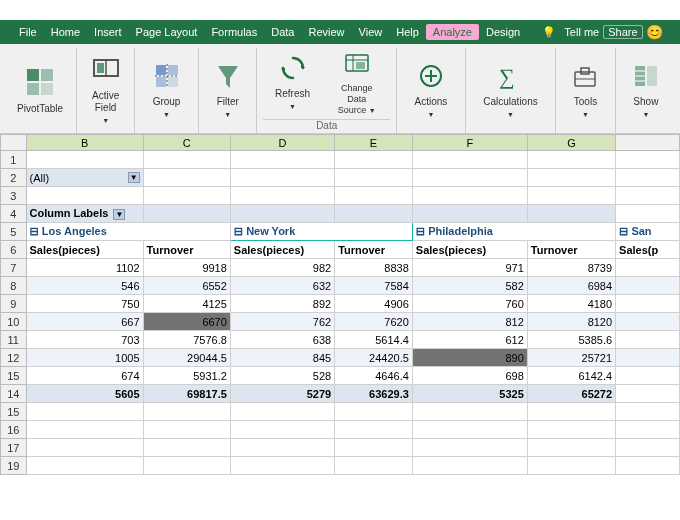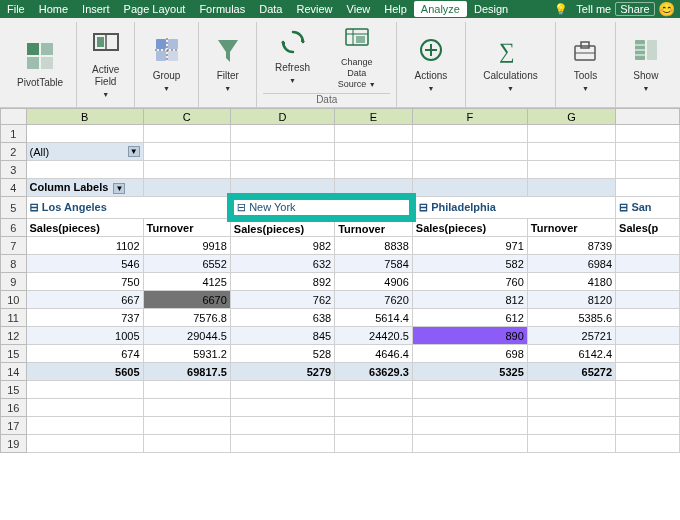--- a/index.html
+++ b/index.html
@@ -3,31 +3,32 @@
   <meta charset="utf-8">
   <style>
     * { margin: 0; padding: 0; box-sizing: border-box; }
     body { font-family: 'Segoe UI', Arial, sans-serif; font-size: 11px; background: #fff; width: 680px; height: 520px; overflow: hidden; }
 
     
     .menu-bar {
       background: #217346;
       display: flex;
       align-items: center;
-      height: 18px;
-      padding: 0 0;
+      height: 24px;
+      padding: 0 12px;
+      margin-top: 20px;
     }
     .menu-item {
       color: white;
       padding: 2px 7px;
       cursor: pointer;
       font-size: 11px;
       border-radius: 2px;
     }
-    .menu-item.active { background: #ffffff; color: #217346; }
+    .menu-item.active { background: #f9a8d4; color: #217346; }
 
     
     .ribbon {
       background: #f0f0f0;
       border-bottom: 1px solid #ccc;
       display: flex;
       align-items: stretch;
       padding: 4px 4px 0 4px;
       height: 90px;
     }
@@ -374,21 +375,21 @@
       <td class="cell-blue" style="background:#dce6f1;"></td>
       <td></td>
     </tr>
 
     <tr>
       <td class="row-header">5</td>
       <td colspan="2" style="font-weight:bold;color:#1f4e79;border:1px solid #d0d0d0;">
         <span style="cursor:pointer;">⊟</span>
         <span> Los Angeles</span>
       </td>
-      <td colspan="2" style="font-weight:normal;color:#1f4e79;border:7px solid #14b8a6;">
+      <td colspan="2" style="font-weight:bold;color:#1f4e79;border:1px solid #14b8a6;">
         <span style="cursor:pointer;">⊟</span>
         <span> New York</span>
       </td>
       <td colspan="2" style="font-weight:bold;color:#1f4e79;border:1px solid #d0d0d0;">
         <span style="cursor:pointer;">⊟</span>
         <span> Philadelphia</span>
       </td>
       <td style="font-weight:bold;color:#1f4e79;">
         <span style="cursor:pointer;">⊟</span>
         <span> San</span>
@@ -445,36 +446,36 @@
       <td class="cell-right" style="background:#737373;">6670</td>
       <td class="cell-right" style="background:#eef3fb;">762</td>
       <td class="cell-right" style="background:#eef3fb;">7620</td>
       <td class="cell-right" style="background:#eef3fb;">812</td>
       <td class="cell-right" style="background:#eef3fb;">8120</td>
       <td></td>
     </tr>
 
     <tr>
       <td class="row-header">11</td>
-      <td class="cell-right">737</td>
+      <td class="cell-right">703</td>
       <td class="cell-right">7576.8</td>
       <td class="cell-right">638</td>
       <td class="cell-right">5614.4</td>
       <td class="cell-right">612</td>
       <td class="cell-right">5385.6</td>
       <td></td>
     </tr>
 
     <tr style="background:#eef3fb;">
       <td class="row-header">12</td>
       <td class="cell-right" style="background:#eef3fb;">1005</td>
       <td class="cell-right" style="background:#eef3fb;">29044.5</td>
       <td class="cell-right" style="background:#eef3fb;">845</td>
       <td class="cell-right" style="background:#eef3fb;">24420.5</td>
-      <td class="cell-right" style="background:#8b5cf6;margin-top:44px;">890</td>
+      <td class="cell-right" style="background:#737373;margin-top:44px;">890</td>
       <td class="cell-right" style="background:#eef3fb;">25721</td>
       <td></td>
     </tr>
 
     <tr>
       <td class="row-header">15</td>
       <td class="cell-right">674</td>
       <td class="cell-right">5931.2</td>
       <td class="cell-right">528</td>
       <td class="cell-right">4646.4</td>

